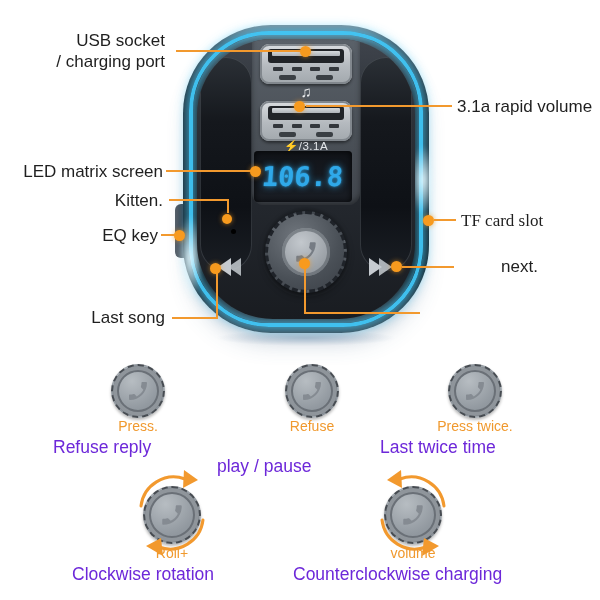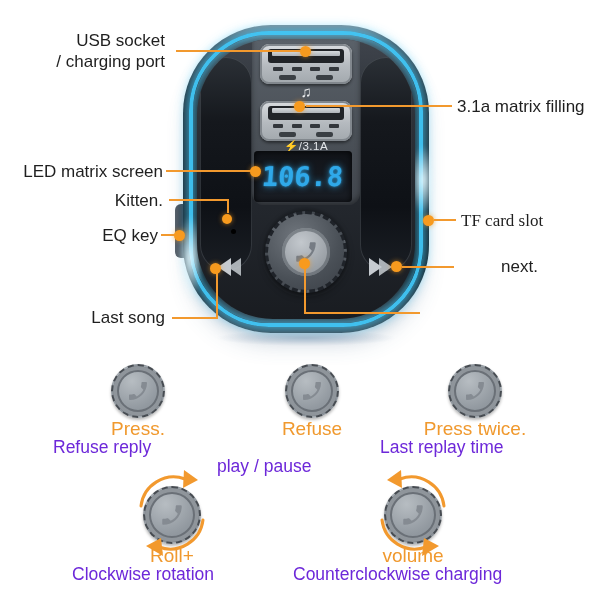--- a/index.html
+++ b/index.html
@@ -122,21 +122,21 @@
   .gknob{position:absolute;border-radius:50%;border:2px dashed #474c52;
         background:radial-gradient(circle at 38% 30%,#b7bdc2,#9299a0 60%,#848b92);
         box-shadow:inset 0 0 0 4px #8f959b, inset 0 0 0 6px #6a7077, 0 2px 3px rgba(0,0,0,.28);
         display:flex;align-items:center;justify-content:center;}
   #gk1{left:111px;top:364px;width:50px;height:50px;}
   #gk2{left:285px;top:364px;width:50px;height:50px;}
   #gk3{left:448px;top:364px;width:50px;height:50px;}
   #gk4{left:143px;top:486px;width:54px;height:54px;}
   #gk5{left:384px;top:486px;width:54px;height:54px;}
 
-  .gaction{position:absolute;width:160px;text-align:center;font-size:19px;color:#F0992E;white-space:nowrap;}
+  .gaction{position:absolute;width:160px;text-align:center;font-size:14px;color:#F0992E;white-space:nowrap;}
   .gdesc{position:absolute;text-align:left;font-size:17.5px;line-height:19px;color:#6d28d9;white-space:nowrap;}
   #ga1{left:58px;top:418px;} #gd1{left:53px;top:438px;width:170px;}
   #ga2{left:232px;top:418px;} #gd2{left:217px;top:438px;width:190px;}
   #ga3{left:395px;top:418px;} #gd3{left:380px;top:438px;width:190px;}
   #ga4{left:92px;top:545px;}  #gd4{left:72px;top:565px;width:200px;}
   #ga5{left:333px;top:545px;} #gd5{left:293px;top:565px;width:240px;}
 
   .arrows{position:absolute;width:90px;height:90px;}
   #ar4{left:127px;top:468px;} #ar5{left:368px;top:468px;}
   .arrows path{fill:none;stroke:#F2992E;stroke-width:3;stroke-linecap:round;}
@@ -213,21 +213,21 @@
           <i></i>
           <i></i>
         </div>
     </div>
   </div>
 
   <div class="lbl r" id="lb-usb">
     <span>USB socket</span><br>
     <span>/ charging port</span>
   </div>
-  <div class="lbl" id="lb-rapid">3.1a matrix filling</div>
+  <div class="lbl" id="lb-rapid">3.1a rapid volume</div>
   <div class="lbl r" id="lb-led">LED matrix screen</div>
   <div class="lbl r" id="lb-eq">EQ key</div>
   <div class="lbl r" id="lb-kitten">Kitten.</div>
   <div class="lbl" id="lb-tf">TF card slot</div>
   <div class="lbl" id="lb-next">next.</div>
   <div class="lbl r" id="lb-last">Last song</div>
 
   <div class="oline" id="ln-usb"></div>
   <div class="oline" id="ln-rapid"></div>
   <div class="oline" id="ln-led"></div>
@@ -293,21 +293,21 @@
   <div class="gaction" id="ga1">Press.</div>
   <div class="gdesc" id="gd1">Refuse reply</div>
 
   <div class="gaction" id="ga2">Refuse</div>
   <div class="gdesc" id="gd2">
     <br>
     <span>play / pause</span>
   </div>
 
   <div class="gaction" id="ga3">Press twice.</div>
-  <div class="gdesc" id="gd3">Last replay time</div>
+  <div class="gdesc" id="gd3">Last twice time</div>
 
   <div class="gaction" id="ga4">Roll+</div>
   <div class="gdesc" id="gd4">Clockwise rotation</div>
 
   <div class="gaction" id="ga5">volume</div>
   <div class="gdesc" id="gd5">Counterclockwise charging</div>
 
 </div>
 
 </body></html>

